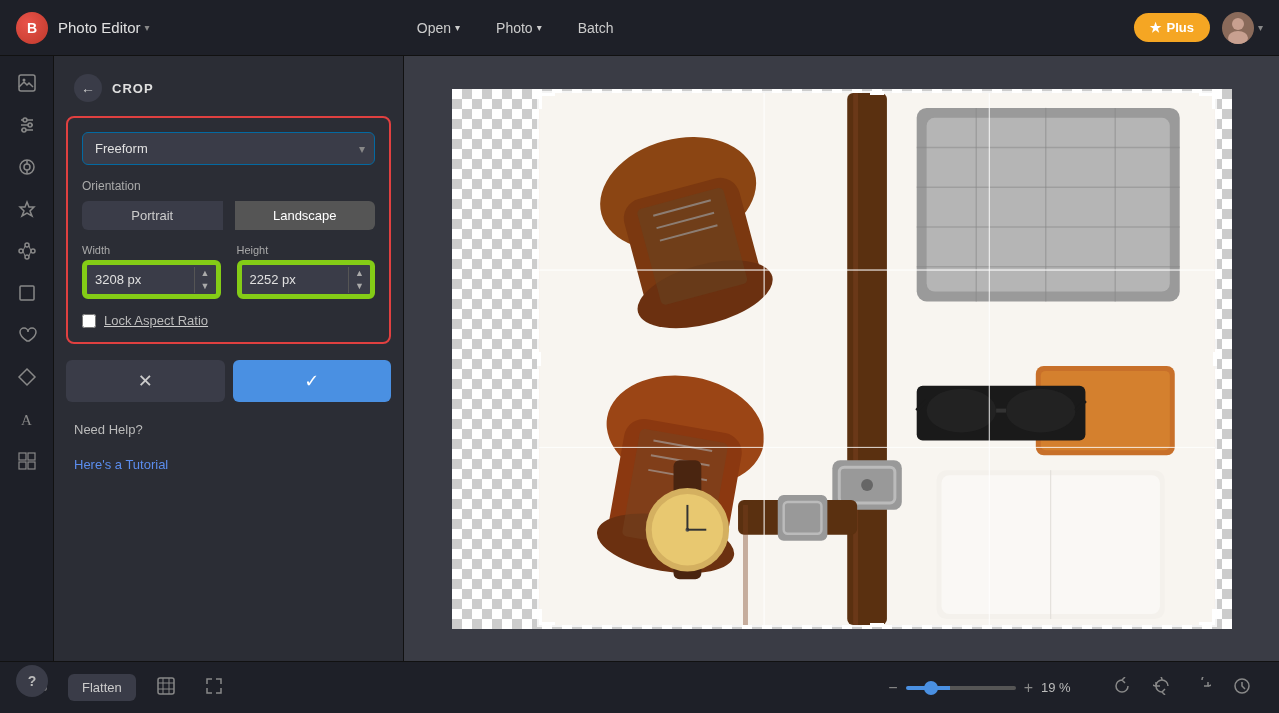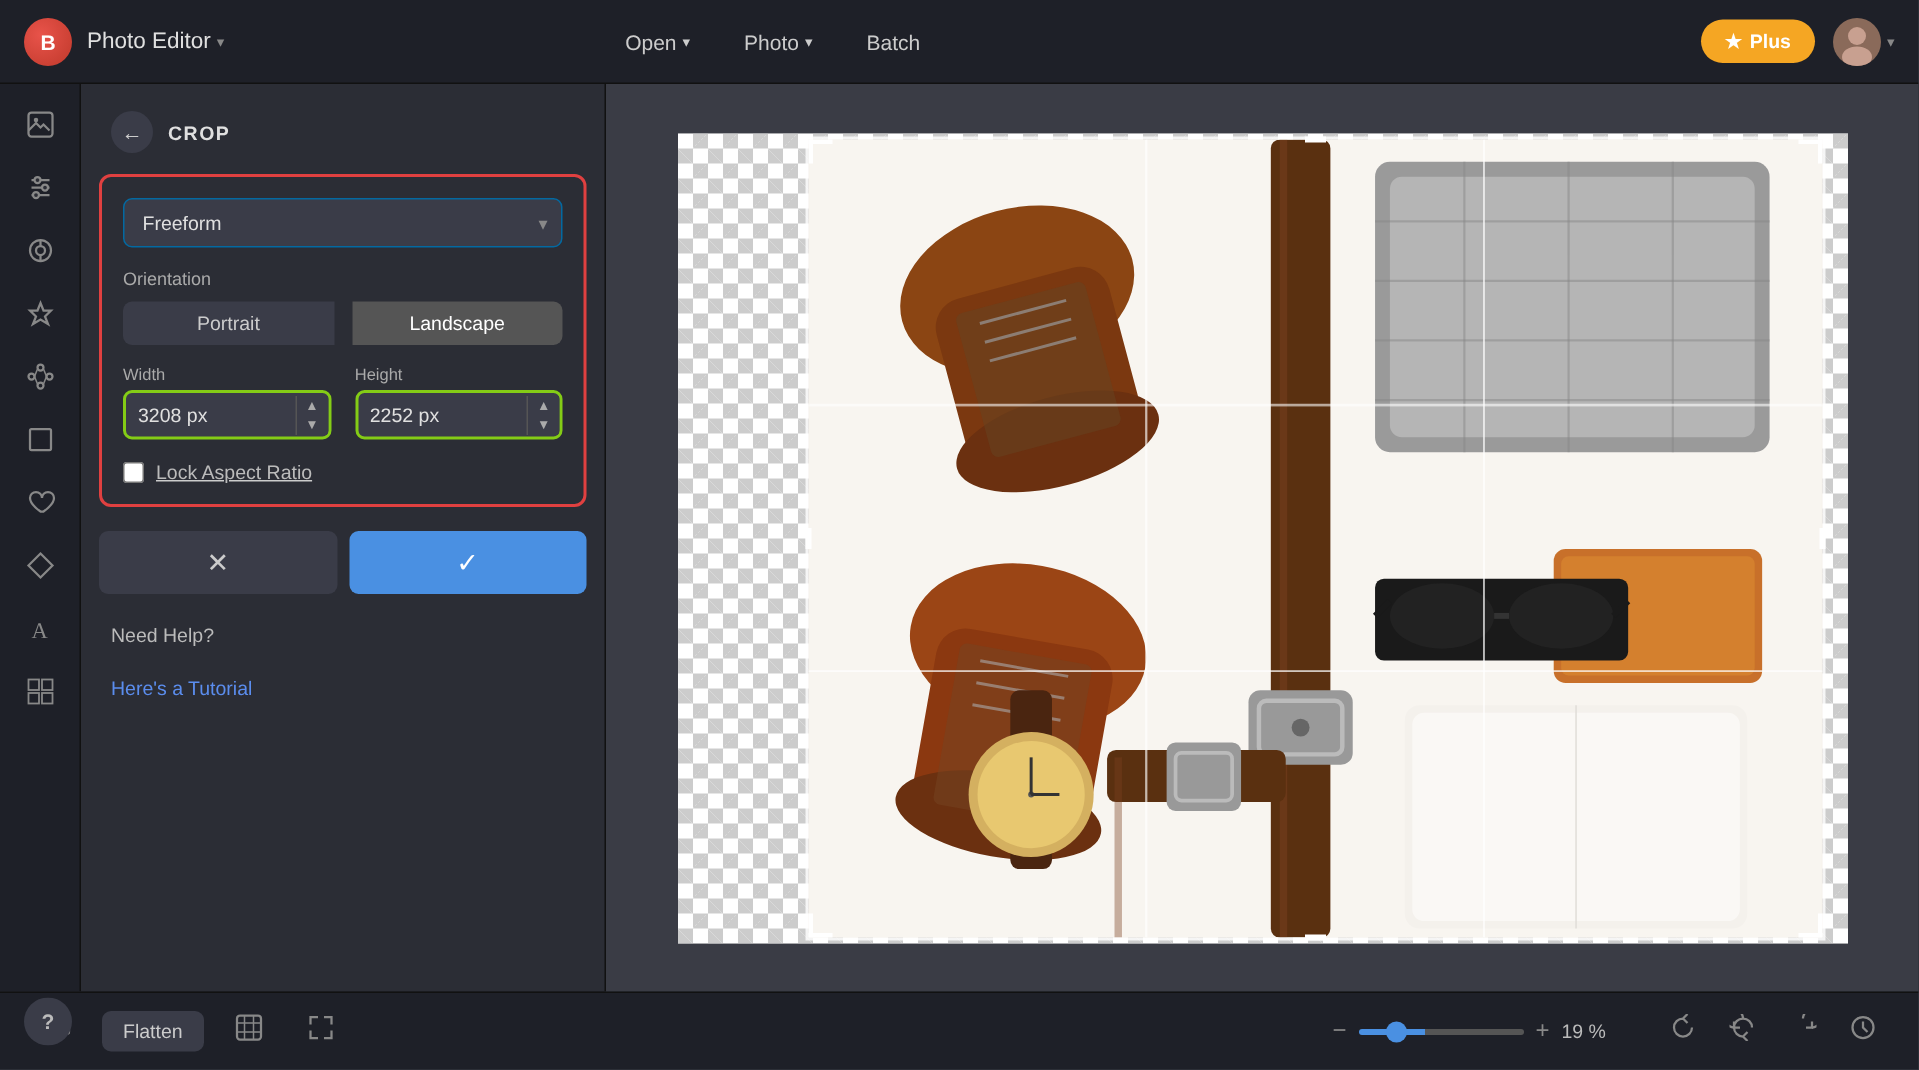--- a/index.html
+++ b/index.html
@@ -186,21 +186,21 @@
     .dimensions-row {
       display: flex; gap: 16px; margin-bottom: 14px;
     }
     .dim-field { flex: 1; }
     .dim-label {
       font-size: 11px; color: #aaa; margin-bottom: 4px;
     }
     .dim-input-wrapper {
       display: flex; align-items: center;
       background: #3a3c48;
-      border: 2px solid #84cc16;
+      border: 5px solid #84cc16;
       border-radius: 6px;
       overflow: hidden;
     }
     .dim-input {
       background: transparent;
       border: none;
       color: #e0e0e0;
       font-size: 13px;
       padding: 7px 8px;
       width: 100%;

